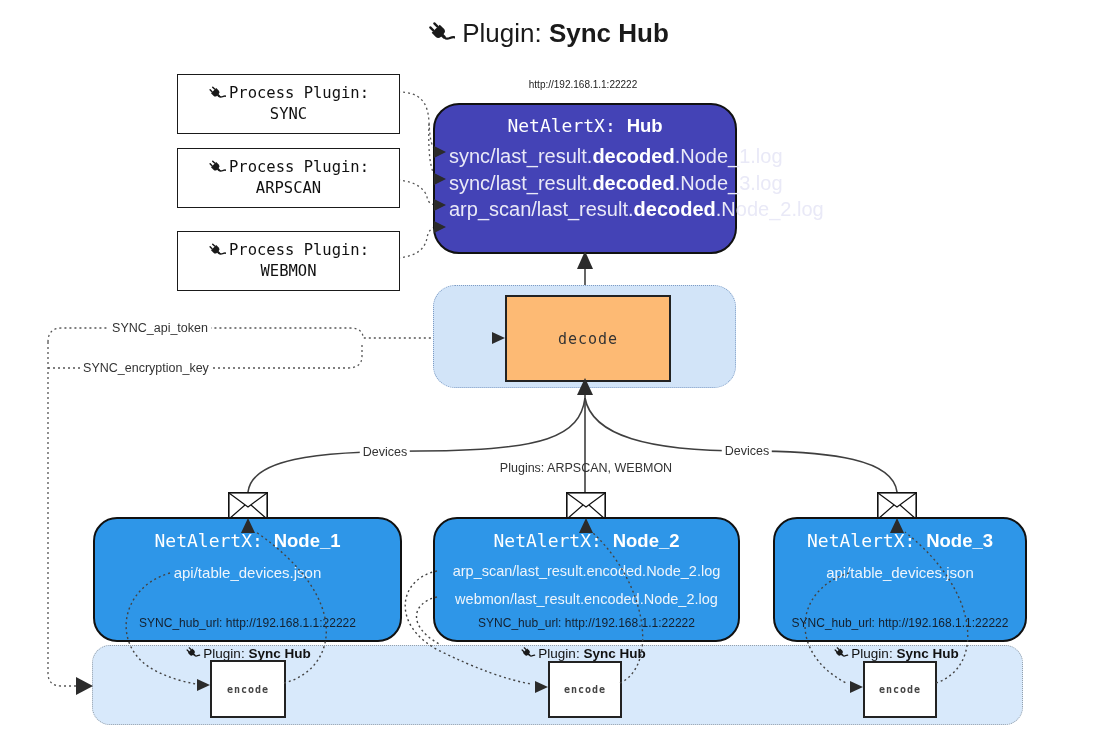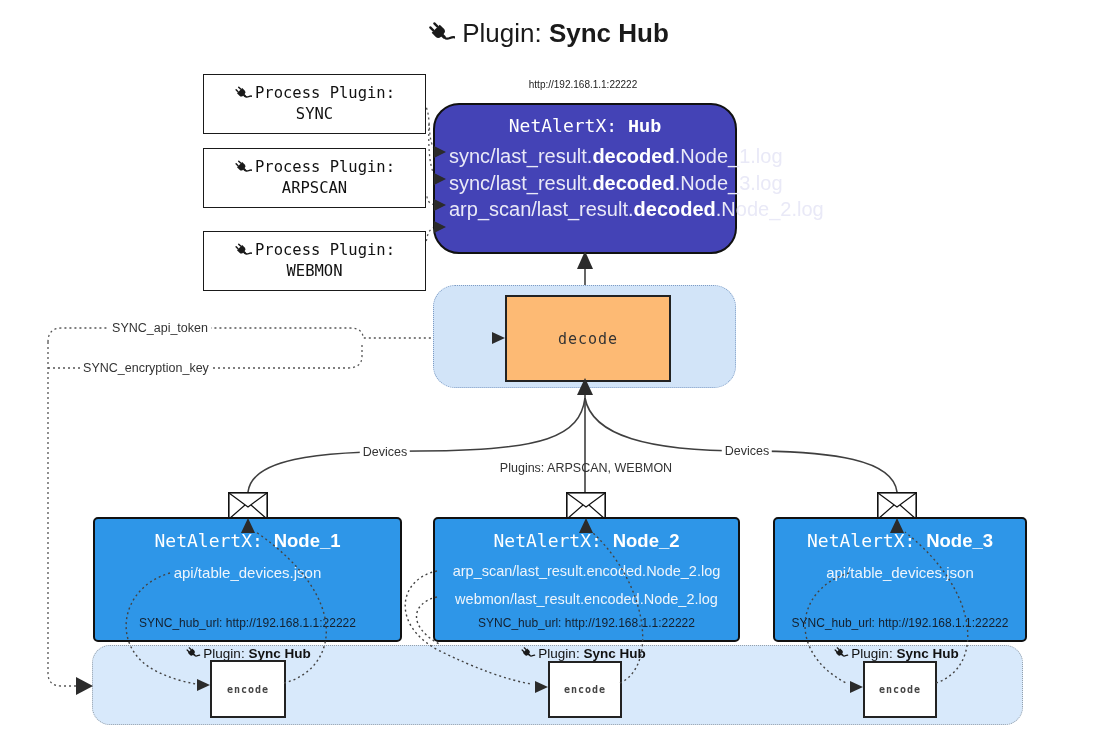--- a/index.html
+++ b/index.html
@@ -12,50 +12,50 @@
   .header{position:absolute;top:18px;left:0;width:100%;display:flex;align-items:center;
           justify-content:center;gap:7px;z-index:2;}
   .header .t{font-size:26px;color:#1a1a1a;}
   .header .t b{font-weight:bold;}
   .plug{flex:0 0 auto;}
 
   
   .pbox{position:absolute;left:177px;width:221px;height:58px;background:#fff;
         border:1.6px solid #1a1a1a;display:flex;flex-direction:column;align-items:center;
         justify-content:center;font-family:"DejaVu Sans Mono",monospace;font-size:15.5px;
-        color:#111;z-index:2;line-height:1.35;margin-left:26px;}
+        color:#111;z-index:2;line-height:1.35;}
   .pbox .row{display:flex;align-items:center;gap:3px;}
 
   
   .huburl{position:absolute;left:583px;top:79px;transform:translateX(-50%);
           font-size:10px;color:#222;z-index:2;white-space:nowrap;}
   .hub{position:absolute;left:433px;top:103px;width:300px;height:147px;background:#4443b6;
        border:2px solid #111;border-radius:26px;z-index:2;}
   .hub .title{position:absolute;top:10px;left:0;width:100%;text-align:center;color:#fff;
        font-family:"DejaVu Sans Mono",monospace;font-size:18px;white-space:nowrap;}
-  .hub .title b{font-family:Liberation Mono, monospace;font-size:18.5px;}
+  .hub .title b{font-family:Liberation Sans, sans-serif;font-size:18.5px;}
   .hub .entry{position:absolute;left:14px;height:18px;font-size:20px;color:#e9e9f7;
        white-space:nowrap;}
   .hub .entry b{color:#ffffff;}
 
   
   .decband{position:absolute;left:433px;top:285px;width:303px;height:103px;background:#d2e4f8;
        border:1.6px dotted #7e9cc4;border-radius:22px;z-index:2;box-sizing:border-box;}
   .decbox{position:absolute;left:505px;top:295px;width:162px;height:83px;background:#fdba74;
        border:2px solid #222;display:flex;align-items:center;justify-content:center;
        font-family:"DejaVu Sans Mono",monospace;font-size:15px;letter-spacing:1px;color:#333;z-index:2;}
 
   
   .lbl{position:absolute;transform:translateX(-50%);font-size:12.5px;color:#333;
        white-space:nowrap;z-index:2;}
   .lbl.wbg{background:#fff;padding:0 3px;}
 
   
   .node{position:absolute;top:517px;height:121px;background:#2e96e8;border:2px solid #111;
-        border-radius:5px;z-index:2;}
+        border-radius:24px;z-index:2;}
   .node .title{position:absolute;top:11px;left:0;width:100%;text-align:center;color:#fff;
         font-family:"DejaVu Sans Mono",monospace;font-size:18px;white-space:nowrap;}
   .node .title b{font-family:"Liberation Sans",sans-serif;font-size:18.5px;}
   .node .line{position:absolute;left:0;width:100%;text-align:center;color:#eef5fc;
         font-size:14.5px;white-space:nowrap;}
   .node .footer{position:absolute;top:97px;left:0;width:100%;text-align:center;color:#14202e;
         font-size:12px;white-space:nowrap;}
   .env{position:absolute;top:492px;z-index:2;}
 
   

